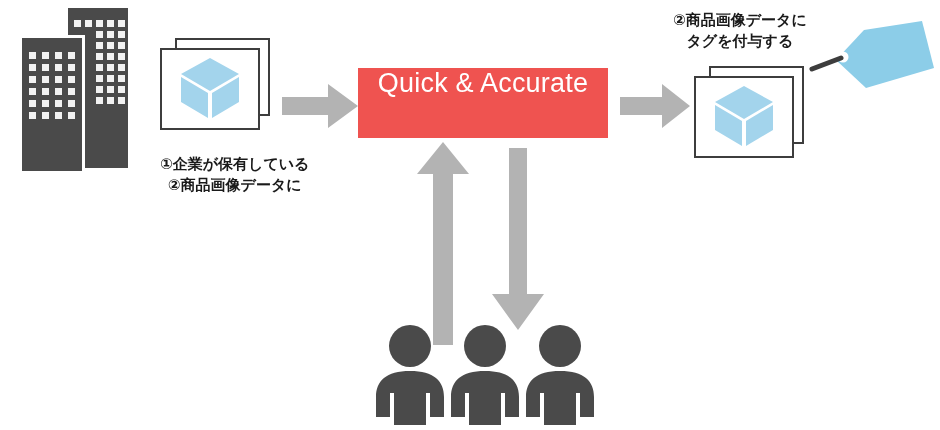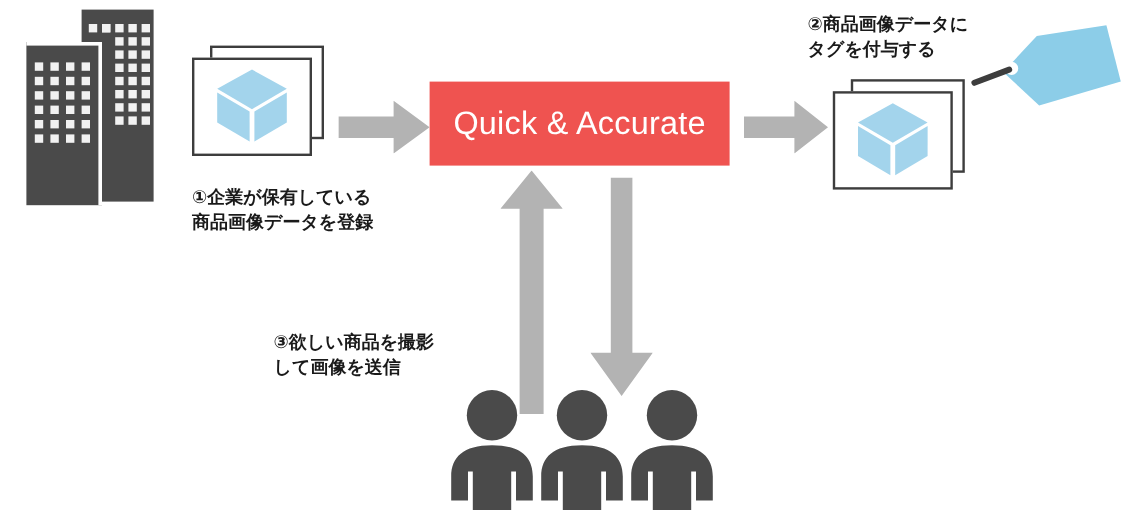--- a/index.html
+++ b/index.html
@@ -79,41 +79,41 @@
   
   .arrow { position: absolute; }
 
   
   .redbox {
     position: absolute;
     left: 358px; top: 68px;
     width: 250px; height: 70px;
     background: #ef5350;
     display: flex;
-    align-items: center;
     justify-content: center;
   }
   .redbox-label {
     color: #ffffff;
     font-size: 27px;
     font-weight: 400;
     letter-spacing: 0.2px;
     white-space: nowrap;
     font-family: "Liberation Sans", "DejaVu Sans", sans-serif;
   }
 
   
   .caption {
     position: absolute;
     color: #1a1a1a;
     font-weight: bold;
     font-size: 15px;
     line-height: 1.42;
     white-space: pre-line;
     font-family: "DejaVu Sans", "Liberation Sans", sans-serif;
+    text-align: center;
   }
 
   
   .person { position: absolute; }
 </style>
 </head>
 <body>
 
 <div id="stage">
 
@@ -202,21 +202,21 @@
     <div class="card-back" style="left:15px;top:0;width:95px;height:78px;"></div>
     <div class="card-front" style="left:0;top:10px;width:100px;height:82px;"></div>
     <svg class="cube" width="66" height="66" viewBox="0 0 66 66" style="left:17px;top:17px;">
       <polygon points="33,3 62,19 33,36 4,19" fill="#A3D4EC"></polygon>
       <polygon points="4,22 31,38 31,63 4,47" fill="#A3D4EC"></polygon>
       <polygon points="62,22 35,38 35,63 62,47" fill="#A3D4EC"></polygon>
     </svg>
   </div>
 
   <div class="caption" style="left:160px;top:154px;">①企業が保有している
-商品画像データを登録</div>
+②商品画像データに</div>
 
   <svg class="arrow" width="76" height="44" viewBox="0 0 76 44" style="left:282px;top:84px;">
     <polygon points="0,13 46,13 46,0 76,22 46,44 46,31 0,31" fill="#B3B3B3"></polygon>
   </svg>
 
   <div class="redbox">
     <span class="redbox-label">Quick &amp; Accurate</span>
   </div>
 
   <svg class="arrow" width="70" height="44" viewBox="0 0 70 44" style="left:620px;top:84px;">
@@ -243,22 +243,20 @@
   </svg>
 
   <svg class="arrow" width="52" height="203" viewBox="0 0 52 203" style="left:417px;top:142px;">
     <polygon points="26,0 52,32 36,32 36,203 16,203 16,32 0,32" fill="#B3B3B3"></polygon>
   </svg>
 
   <svg class="arrow" width="52" height="182" viewBox="0 0 52 182" style="left:492px;top:148px;">
     <polygon points="17,0 35,0 35,146 52,146 26,182 0,146 17,146" fill="#B3B3B3"></polygon>
   </svg>
 
-  <div class="caption" style="left:228px;top:275px;">③欲しい商品を撮影
-して画像を送信</div>
 
 
   <div class="abs" style="left:372px;top:325px;width:225px;height:100px;">
     <svg class="person" width="76" height="100" viewBox="0 0 76 100" style="left:0;top:0;">
       <circle cx="38" cy="21" r="21" fill="#4a4a4a"></circle>
       <path d="M38,46 C62,46 72,56 72,72 L72,92 L58,92 L58,68 L54,68 L54,100 L22,100 L22,68 L18,68 L18,92 L4,92 L4,72 C4,56 14,46 38,46 Z" fill="#4a4a4a"></path>
     </svg>
     <svg class="person" width="76" height="100" viewBox="0 0 76 100" style="left:75px;top:0;">
       <circle cx="38" cy="21" r="21" fill="#4a4a4a"></circle>
       <path d="M38,46 C62,46 72,56 72,72 L72,92 L58,92 L58,68 L54,68 L54,100 L22,100 L22,68 L18,68 L18,92 L4,92 L4,72 C4,56 14,46 38,46 Z" fill="#4a4a4a"></path>

